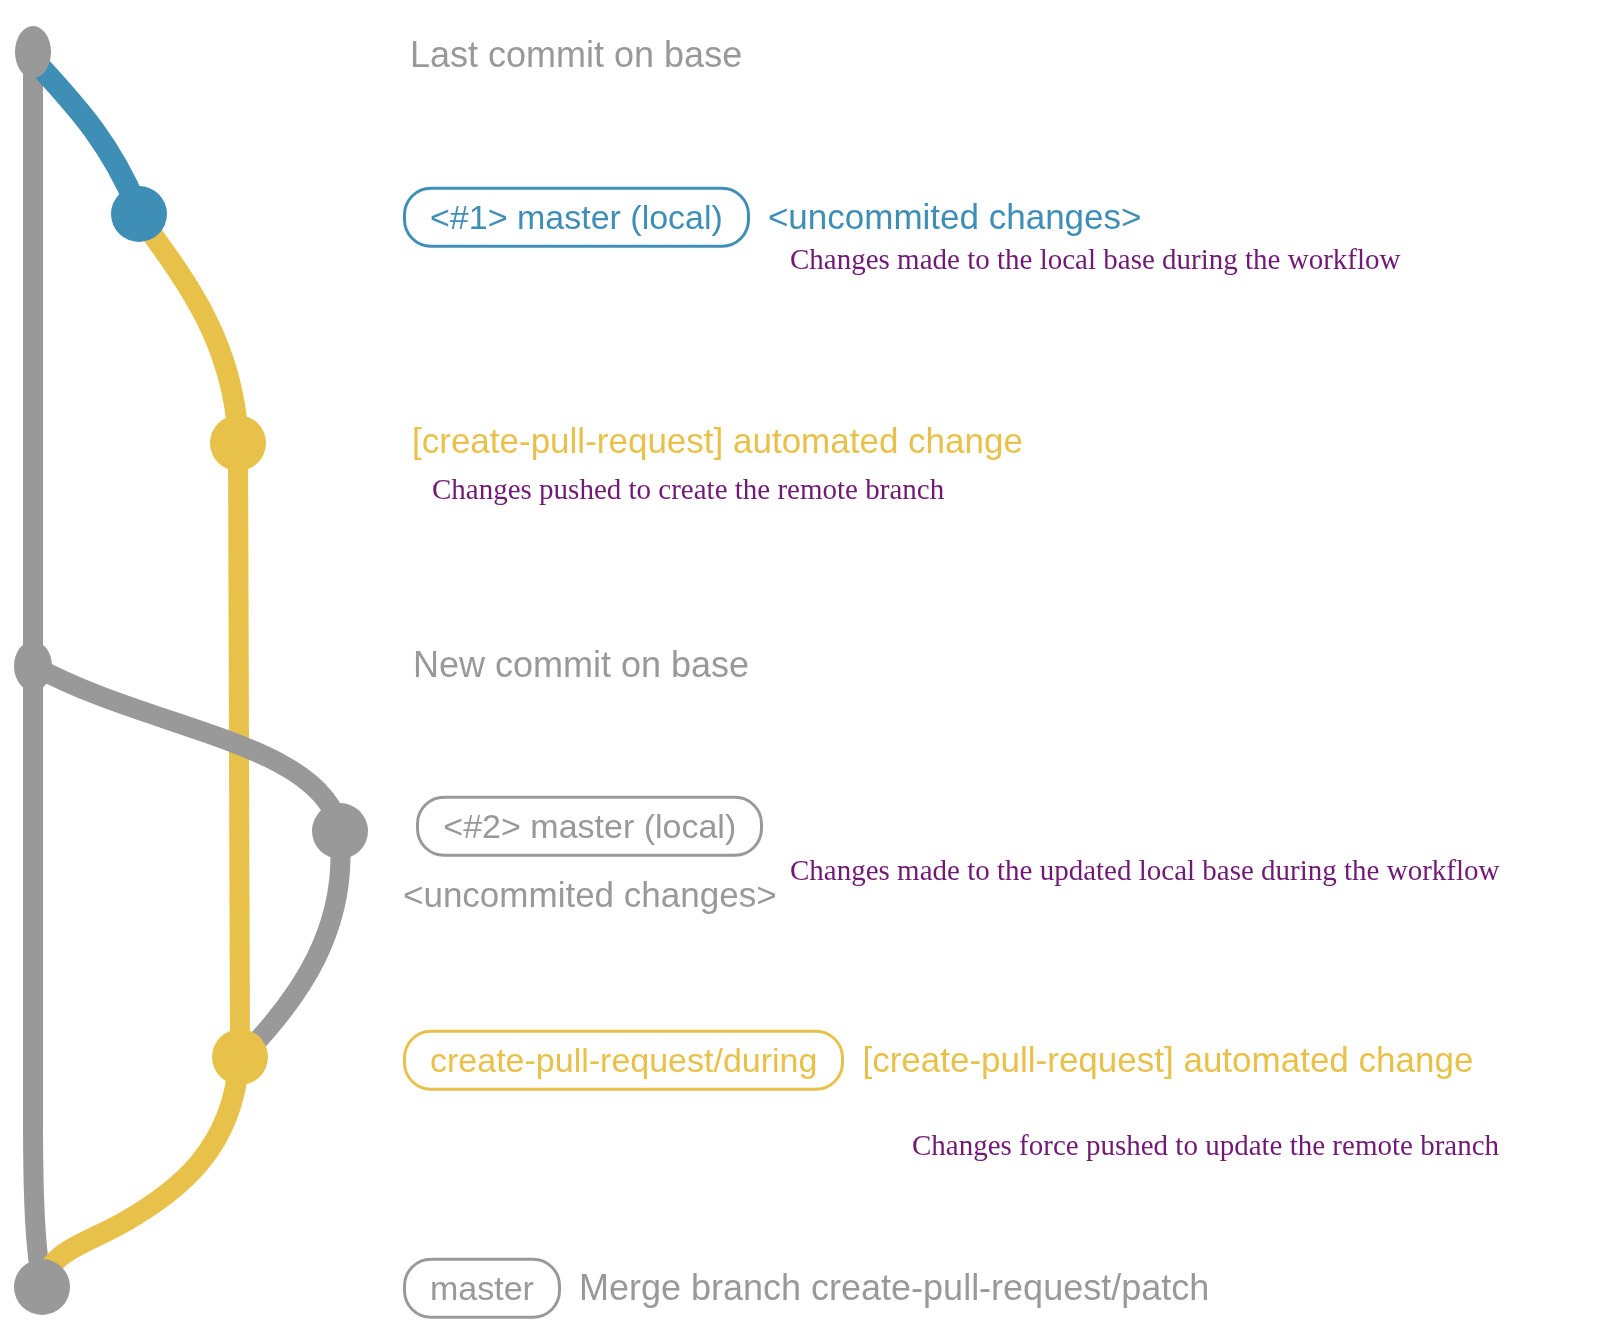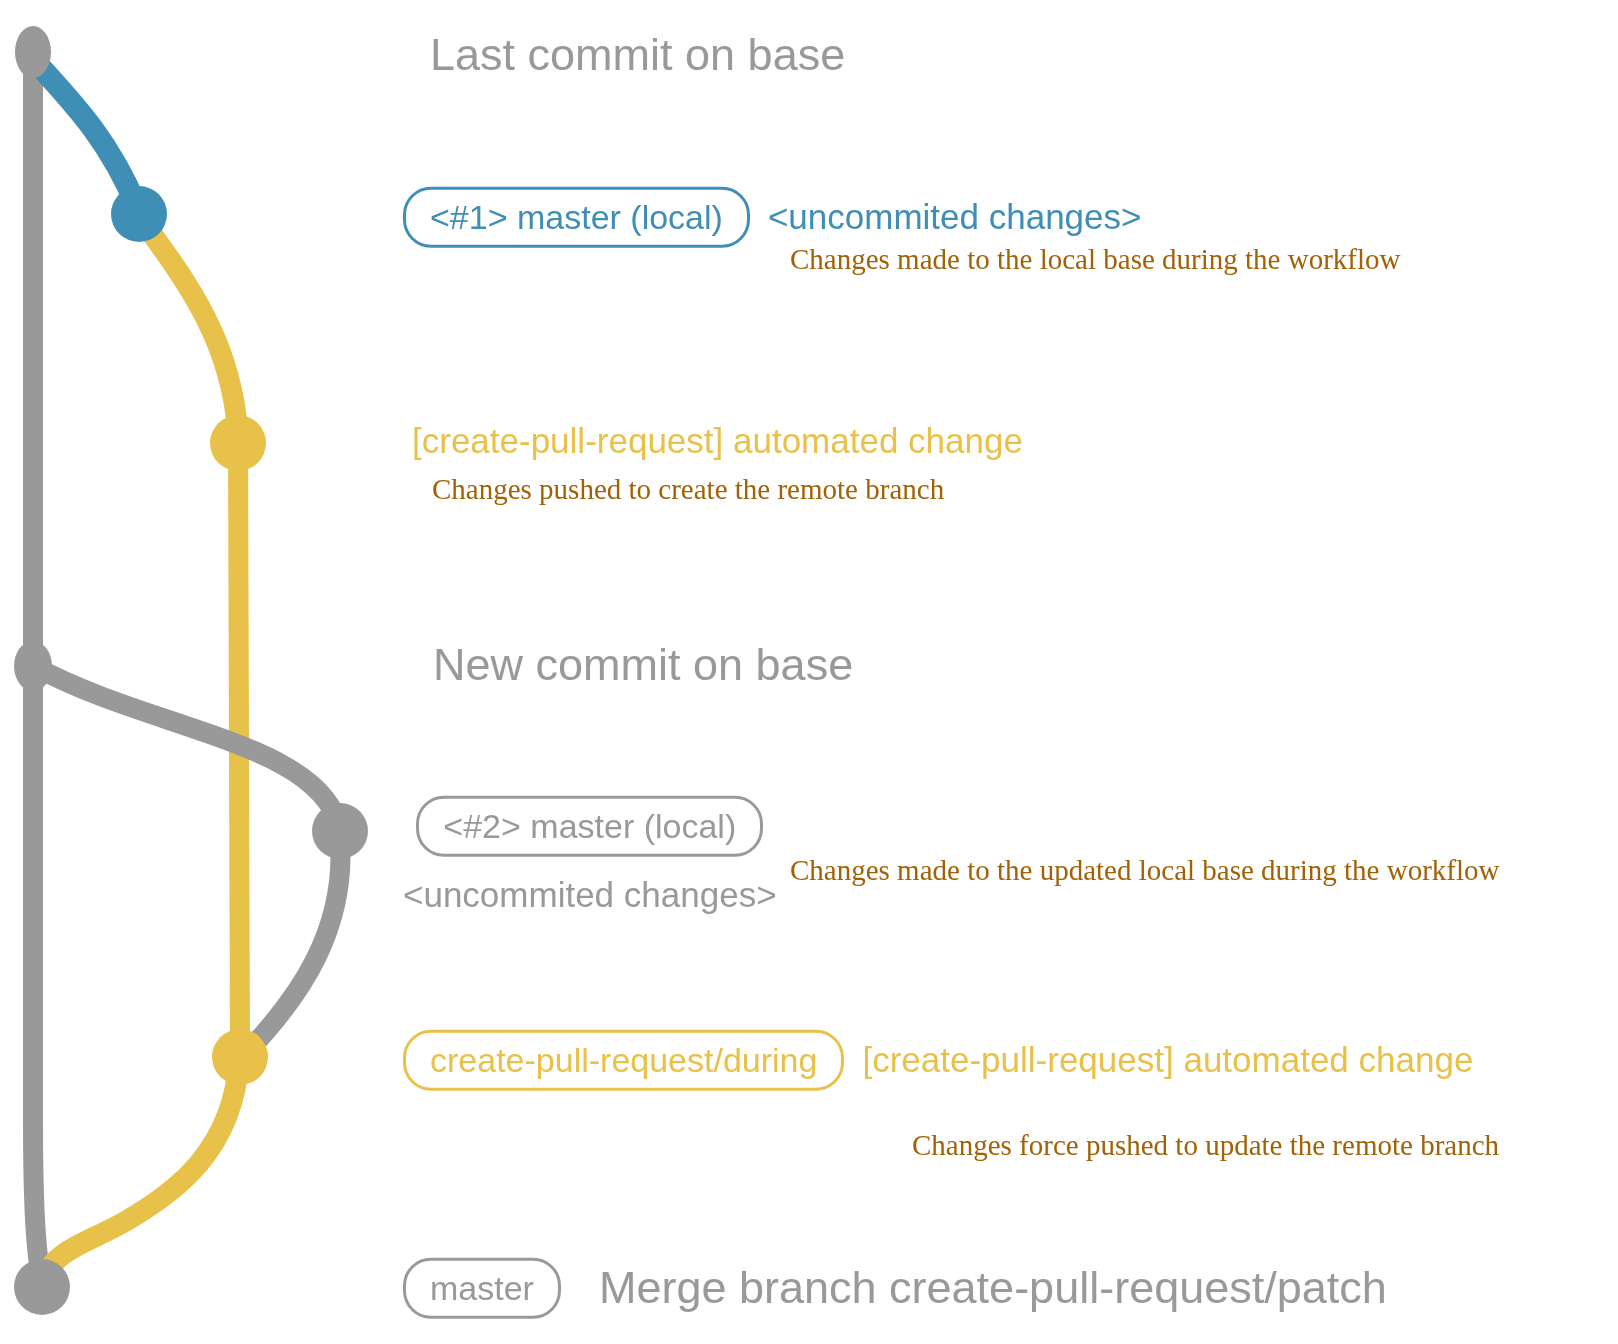--- a/index.html
+++ b/index.html
@@ -9,33 +9,33 @@
     font-family:"Liberation Sans", sans-serif;
     position:relative;
     overflow:hidden;
   }
   .abs { position:absolute; }
   .row {
     display:flex; align-items:center; gap:18px;
     transform:translateY(-50%);
     white-space:nowrap;
   }
-  .hdr { font-size:45px;margin-left:20px; }
+  .hdr { font-size:36px; }
   .tag { font-size:35px; }
   .badge {
     border:3px solid;
     border-radius:28px;
     padding:6px 24px;
     font-size:34px;
     line-height:1.25;
   }
   .caption {
     font-family:"Liberation Serif", serif;
     font-size:29px;
-    color:#a16207;
+    color:#701a75;
     transform:translateY(-50%);
     white-space:nowrap;
     position:absolute;
   }
   .c-gray   { color:#999999; }
   .c-blue   { color:#3E8EB5; }
   .c-yellow { color:#E8C14A; }
   svg { position:absolute; top:0; left:0; }
 </style>
 </head>

